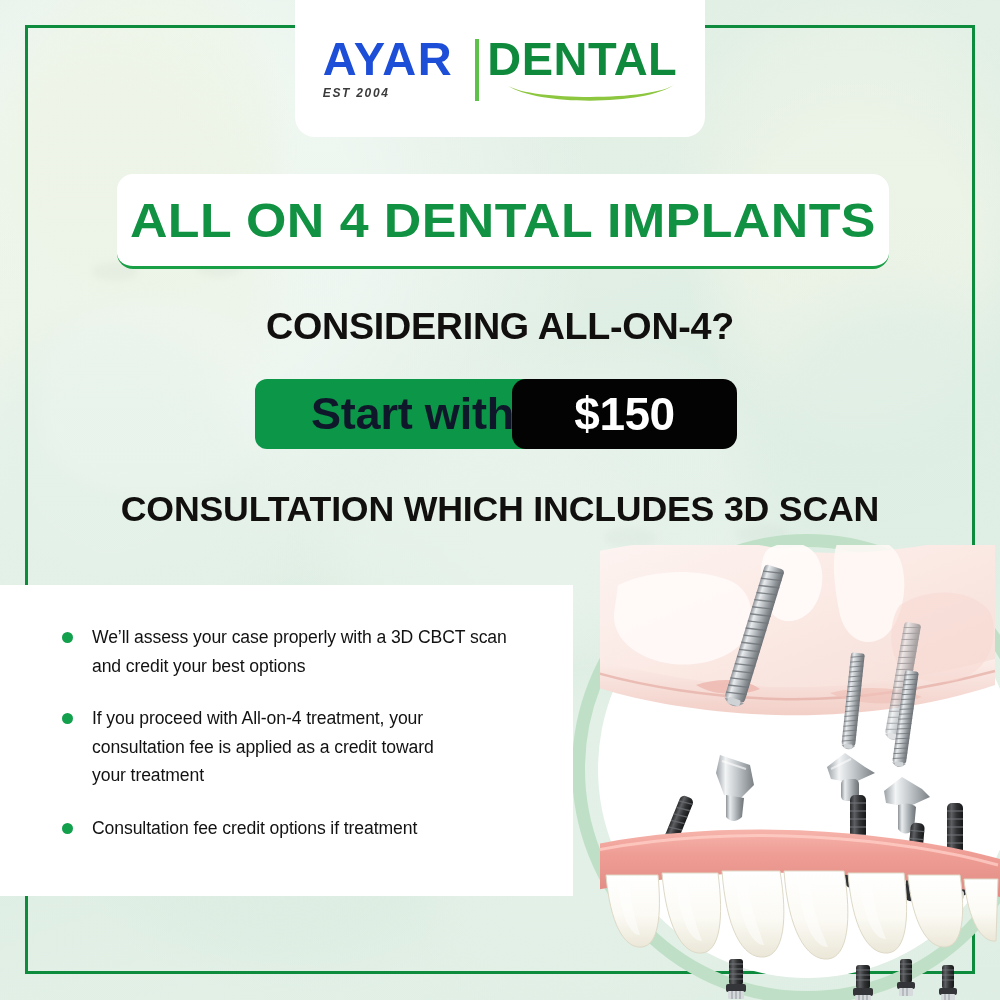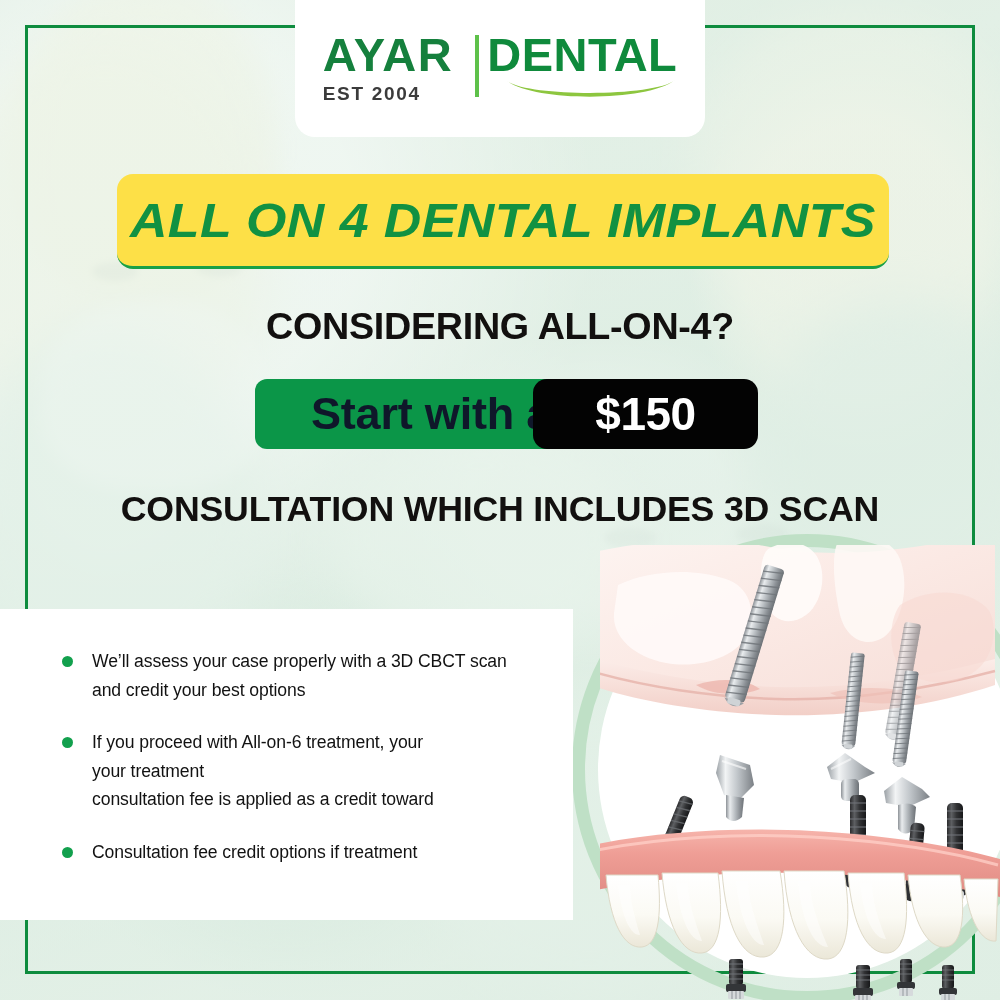--- a/index.html
+++ b/index.html
@@ -86,44 +86,45 @@
     width:410px; height:137px;
     background:#ffffff;
     border-bottom-left-radius:20px;
     border-bottom-right-radius:20px;
     display:flex; align-items:center; justify-content:center;
   }
   .logo-inner { display:flex; align-items:flex-start; gap:0; }
   .logo-left { position:relative; padding-right:22px; text-align:left; }
   .logo-ayar {
     font-size:47px; font-weight:700; letter-spacing:1.5px;
-    color:#15803d; line-height:.96;
+    color:#1d4ed8; line-height:.96;
     font-family:"Liberation Sans", sans-serif;
   }
   .logo-est {
     margin-top:5px;
-    font-size:19px; font-weight:700; letter-spacing:1.7px;
+    font-size:12px; font-weight:700; letter-spacing:1.7px;
     color:#3b3b3b;
+    font-style:italic;
   }
   .logo-div { width:4px; height:62px; background:#5ec14a; margin-top:3px; }
   .logo-right { position:relative; padding-left:8px; }
   .logo-dental {
     font-size:47px; font-weight:700; letter-spacing:.5px;
     color:#0f8a3c; line-height:.96;
   }
   .logo-swoosh { position:absolute; left:26px; top:46px; width:172px; height:26px; }
 
   
   .headline-pill {
     position:absolute; left:117px; top:174px;
     width:772px; height:95px;
-    background:#fde047;
+    background:#ffffff;
     border-radius:16px;
     border-bottom:3px solid #19a047;
-    display:flex; align-items:center; justify-content:center;font-style:italic;
+    display:flex; align-items:center; justify-content:center;
   }
   .headline-pill .txt {
     font-size:49px; font-weight:700; letter-spacing:.4px;
     color:#119142;
     white-space:nowrap;
     transform:scaleX(1.06);
   }
 
   
   .considering {
@@ -140,21 +141,21 @@
     position:absolute; left:0; top:0; width:385px; height:70px;
     background:#0b9648;
     border-radius:12px;
     display:flex; align-items:center;
   }
   .price-green .lbl {
     margin-left:56px;
     font-size:45px; font-weight:700; color:#0f172a; letter-spacing:-.2px;
   }
   .price-black {
-    position:absolute; left:278px; top:0; width:225px; height:70px;
+    position:absolute; left:257px; top:0; width:225px; height:70px;
     background:#030303;
     border-radius:14px;
     display:flex; align-items:center; justify-content:center;
   }
   .price-black .amt {
     font-size:46px; font-weight:700; color:#ffffff; letter-spacing:-.5px;
   }
 
   
   .consult-line {
@@ -178,21 +179,20 @@
     width:418px; height:418px;
     border-radius:50%;
     background:#ffffff;
   }
 
   
   .info-panel {
     position:absolute; left:0; top:585px;
     width:573px; height:311px;
     background:#ffffff;
-    margin-top:24px;
   }
   .bullets { position:absolute; left:62px; top:38px; width:500px; }
   .bullet { position:relative; padding-left:30px; margin-bottom:24px; }
   .bullet:last-child { margin-bottom:0; }
   .bullet .dot {
     position:absolute; left:0; top:9px;
     width:11px; height:11px; border-radius:50%;
     background:#12a04d;
   }
   .bullet .line {
@@ -522,23 +522,23 @@
     <div class="bullets">
 
       <div class="bullet">
         <span class="dot"></span>
         <div class="line">We’ll assess your case properly with a 3D CBCT scan</div>
         <div class="line">and credit your best options</div>
       </div>
 
       <div class="bullet">
         <span class="dot"></span>
-        <div class="line">If you proceed with All-on-6 treatment, your</div>
+        <div class="line">If you proceed with All-on-4 treatment, your</div>
+        <div class="line">consultation fee is applied as a credit toward</div>
         <div class="line">your treatment</div>
-        <div class="line">consultation fee is applied as a credit toward</div>
       </div>
 
       <div class="bullet">
         <span class="dot"></span>
         <div class="line">Consultation fee credit options if treatment</div>
       </div>
 
     </div>
   </div>
 

